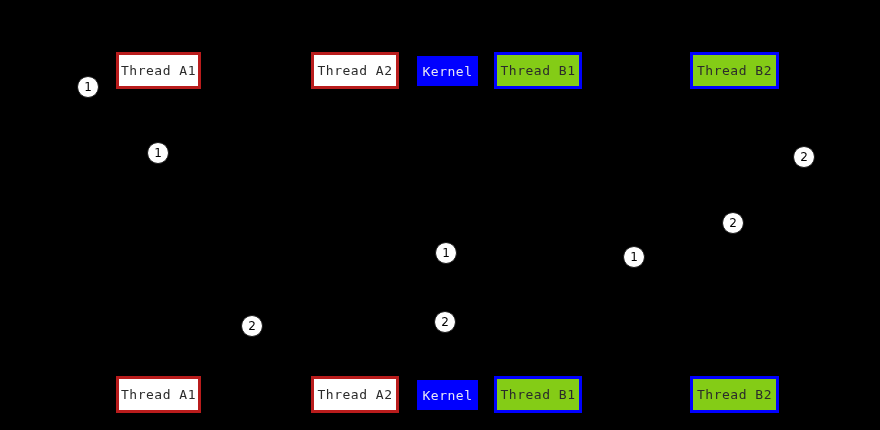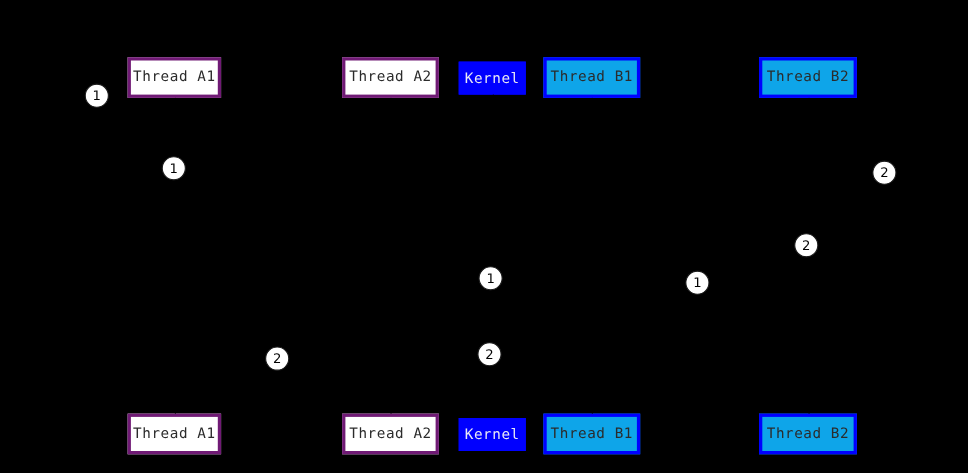--- a/index.html
+++ b/index.html
@@ -25,25 +25,25 @@
     align-items: center;
     justify-content: center;
     white-space: nowrap;
     font-family: "DejaVu Sans Mono", "Liberation Mono", monospace;
     font-size: 13px;
     letter-spacing: 0.5px;
     line-height: 1;
   }
   .participant.style-red {
     background: #FFFFFF;
-    border: 3px solid #701a75;
+    border: 3px solid #b91c1c;
     color: #2B2B2B;
   }
   .participant.style-blue {
-    background: #0ea5e9;
+    background: #84cc16;
     border: 3px solid #0000FF;
     color: #2B2B2B;
   }
   .participant.style-kernel {
     background: #0000FF;
     border: 1px solid #0000FF;
     color: #E8E8F5;
     justify-content: center;
   }
 

